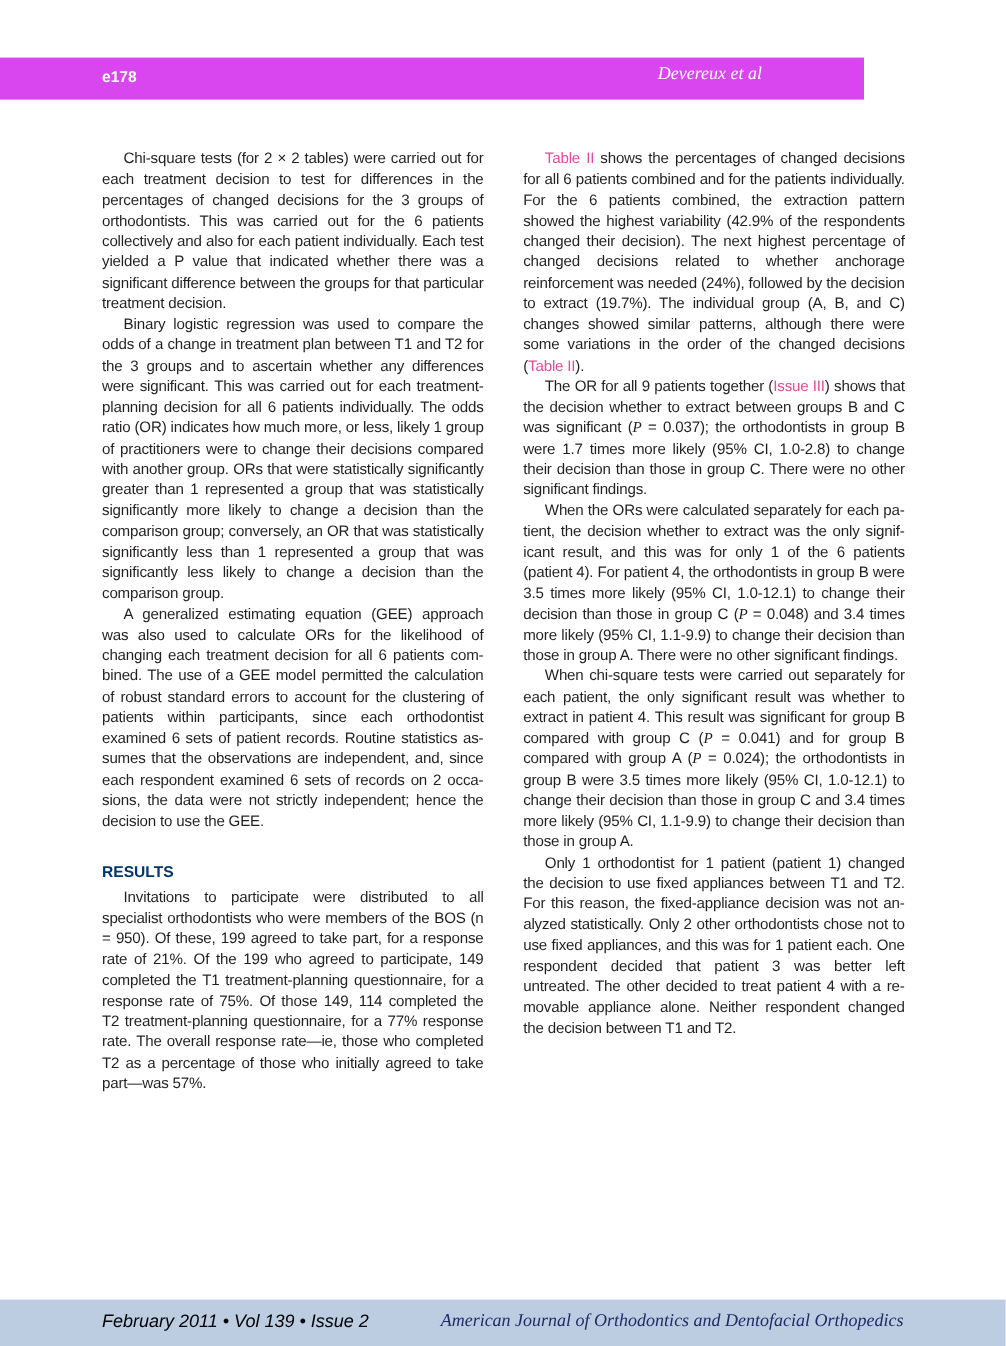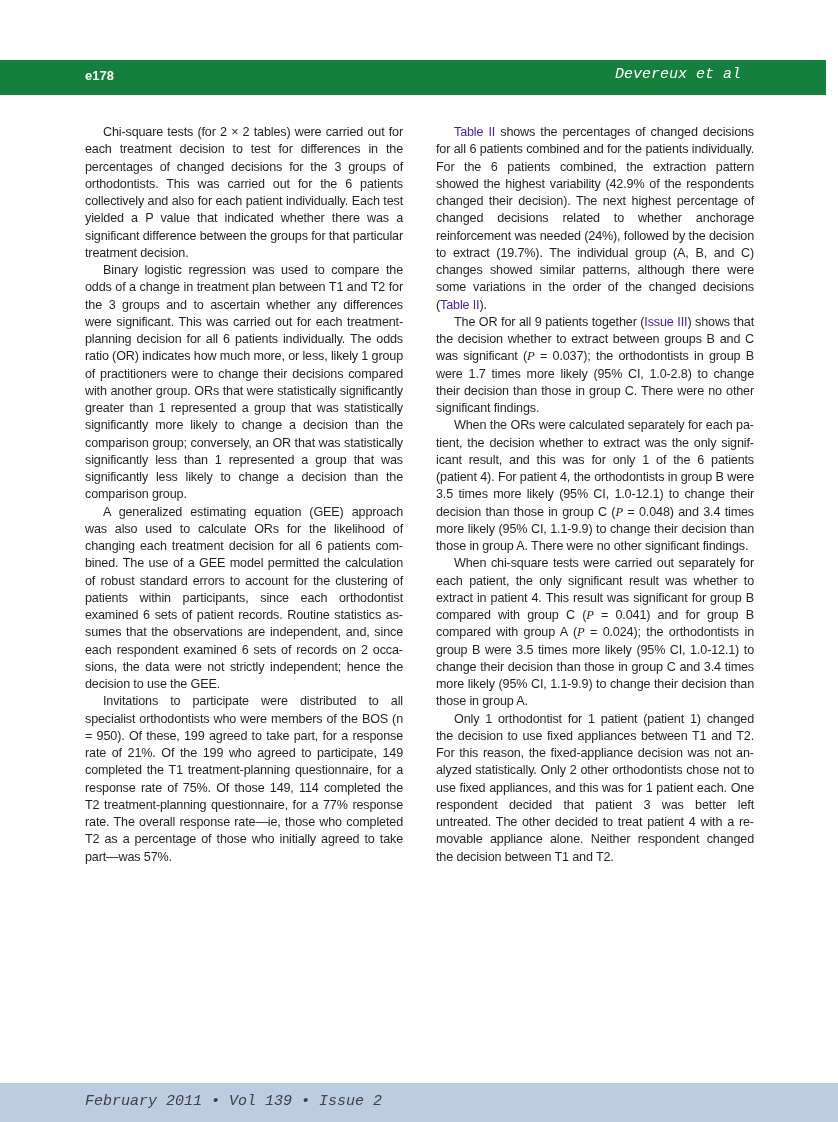--- a/index.html
+++ b/index.html
@@ -1,74 +1,76 @@
 <!DOCTYPE html>
 <html><head>
 <meta charset="utf-8">
 <style>
   html, body { margin: 0; padding: 0; }
   body {
     width: 838px; height: 1122px; background: #ffffff; position: relative; overflow: hidden;
     font-family: "Liberation Sans", sans-serif; color: #231f20;
   }
   .header-band {
-    position: absolute; left: 0; top: 60px; width: 826px; height: 35px; background: #15803d;
+    position: absolute; left: 0; top: 48px; width: 720px; height: 35px; background: #d946ef;
   }
   .page-num {
     position: absolute; left: 85px; top: 8px; color: #ffffff; font-weight: bold; font-size: 13px;
     font-family: "Liberation Sans", sans-serif;
   }
   .running-head {
     position: absolute; right: 85px; top: 6px; color: #ffffff; font-style: italic; font-size: 15px;
-    font-family: Liberation Mono, monospace;
+    font-family: Liberation Serif, serif;
   }
   .col {
     position: absolute; top: 124px; width: 318px;
     font-family: "Liberation Sans", sans-serif; font-size: 12.6px; line-height: 17.25px;
     text-align: justify; hyphens: manual; letter-spacing: -0.15px;
   }
   .col-left { left: 85px; }
   .col-right { left: 436px; }
   .col p { margin: 0; text-indent: 18px; }
   .col p.noindent { text-indent: 0; }
-  .link { color: #4c1d95; margin-top: 36px; }
+  .link { color: #ec4899; margin-top: 36px; }
   .section-head {
     color: #00366f; font-weight: bold; font-size: 13px; margin: 25px 0 4px 0; letter-spacing: 0;
   }
   .footer-band {
     position: absolute; left: 0; top: 1083px; width: 838px; height: 39px; background: #bccde2;
   }
   .footer-left {
-    position: absolute; left: 85px; top: 10px; color: #404040; font-style: italic; font-size: 15px;
-    font-family: Liberation Mono, monospace;
+    position: absolute; left: 85px; top: 10px; color: #000000; font-style: italic; font-size: 15px;
+    font-family: Liberation Sans, sans-serif;
   }
   .footer-right {
     position: absolute; right: 85px; top: 10px; color: #1e2c6a; font-style: italic; font-size: 15px;
     font-family: "Liberation Serif", serif;
   }
   i.var { font-family: "Liberation Serif", serif; font-style: italic; }
 </style>
 </head>
 <body>
 
 <div class="header-band">
   <span class="page-num">e178</span>
   <span class="running-head">Devereux et al</span>
 </div>
 
 <div class="col col-left">
   <p>Chi-square tests (for 2 × 2 tables) were carried out for each treatment decision to test for differences in the percentages of changed decisions for the 3 groups of orthodontists. This was carried out for the 6 patients collectively and also for each patient individually. Each test yielded a P value that indicated whether there was a significant difference between the groups for that particular treatment decision.</p>
   <p>Binary logistic regression was used to compare the odds of a change in treatment plan between T1 and T2 for the 3 groups and to ascertain whether any dif­ferences were significant. This was carried out for each treatment-planning decision for all 6 patients individ­ually. The odds ratio (OR) indicates how much more, or less, likely 1 group of practitioners were to change their decisions compared with another group. ORs that were statistically significantly greater than 1 repre­sented a group that was statistically significantly more likely to change a decision than the comparison group; conversely, an OR that was statistically signifi­cantly less than 1 represented a group that was signif­icantly less likely to change a decision than the comparison group.</p>
   <p>A generalized estimating equation (GEE) approach was also used to calculate ORs for the likelihood of changing each treatment decision for all 6 patients com­bined. The use of a GEE model permitted the calculation of robust standard errors to account for the clustering of patients within participants, since each orthodontist examined 6 sets of patient records. Routine statistics as­sumes that the observations are independent, and, since each respondent examined 6 sets of records on 2 occa­sions, the data were not strictly independent; hence the decision to use the GEE.</p>
+  <div class="section-head">RESULTS</div>
   <p>Invitations to participate were distributed to all specialist orthodontists who were members of the BOS (n = 950). Of these, 199 agreed to take part, for a re­sponse rate of 21%. Of the 199 who agreed to partici­pate, 149 completed the T1 treatment-planning questionnaire, for a response rate of 75%. Of those 149, 114 completed the T2 treatment-planning ques­tionnaire, for a 77% response rate. The overall response rate—ie, those who completed T2 as a percentage of those who initially agreed to take part—was 57%.</p>
 </div>
 
 <div class="col col-right">
   <p><span class="link">Table II</span><span> shows the percentages of changed decisions for all 6 patients combined and for the patients individ­ually. For the 6 patients combined, the extraction pat­tern showed the highest variability (42.9% of the respondents changed their decision). The next highest percentage of changed decisions related to whether an­chorage reinforcement was needed (24%), followed by the decision to extract (19.7%). The individual group (A, B, and C) changes showed similar patterns, although there were some variations in the order of the changed decisions (</span><span class="link">Table II</span><span>).</span></p>
   <p><span>The OR for all 9 patients together (</span><span class="link">Issue III</span><span>) shows that the decision whether to extract between groups B and C was significant (</span><i class="var">P</i><span> = 0.037); the orthodontists in group B were 1.7 times more likely (95% CI, 1.0-2.8) to change their decision than those in group C. There were no other significant findings.</span></p>
   <p><span>When the ORs were calculated separately for each pa­tient, the decision whether to extract was the only signif­icant result, and this was for only 1 of the 6 patients (patient 4). For patient 4, the orthodontists in group B were 3.5 times more likely (95% CI, 1.0-12.1) to change their decision than those in group C (</span><i class="var">P</i><span> = 0.048) and 3.4 times more likely (95% CI, 1.1-9.9) to change their decision than those in group A. There were no other significant findings.</span></p>
   <p><span>When chi-square tests were carried out separately for each patient, the only significant result was whether to extract in patient 4. This result was significant for group B compared with group C (</span><i class="var">P</i><span> = 0.041) and for group B compared with group A (</span><i class="var">P</i><span> = 0.024); the orthodontists in group B were 3.5 times more likely (95% CI, 1.0-12.1) to change their decision than those in group C and 3.4 times more likely (95% CI, 1.1-9.9) to change their decision than those in group A.</span></p>
   <p>Only 1 orthodontist for 1 patient (patient 1) changed the decision to use fixed appliances between T1 and T2. For this reason, the fixed-appliance decision was not an­alyzed statistically. Only 2 other orthodontists chose not to use fixed appliances, and this was for 1 patient each. One respondent decided that patient 3 was better left untreated. The other decided to treat patient 4 with a re­movable appliance alone. Neither respondent changed the decision between T1 and T2.</p>
 </div>
 
 <div class="footer-band">
   <span class="footer-left">February 2011 • Vol 139 • Issue 2</span>
+  <span class="footer-right">American Journal of Orthodontics and Dentofacial Orthopedics</span>
 </div>
 
 </body></html>

